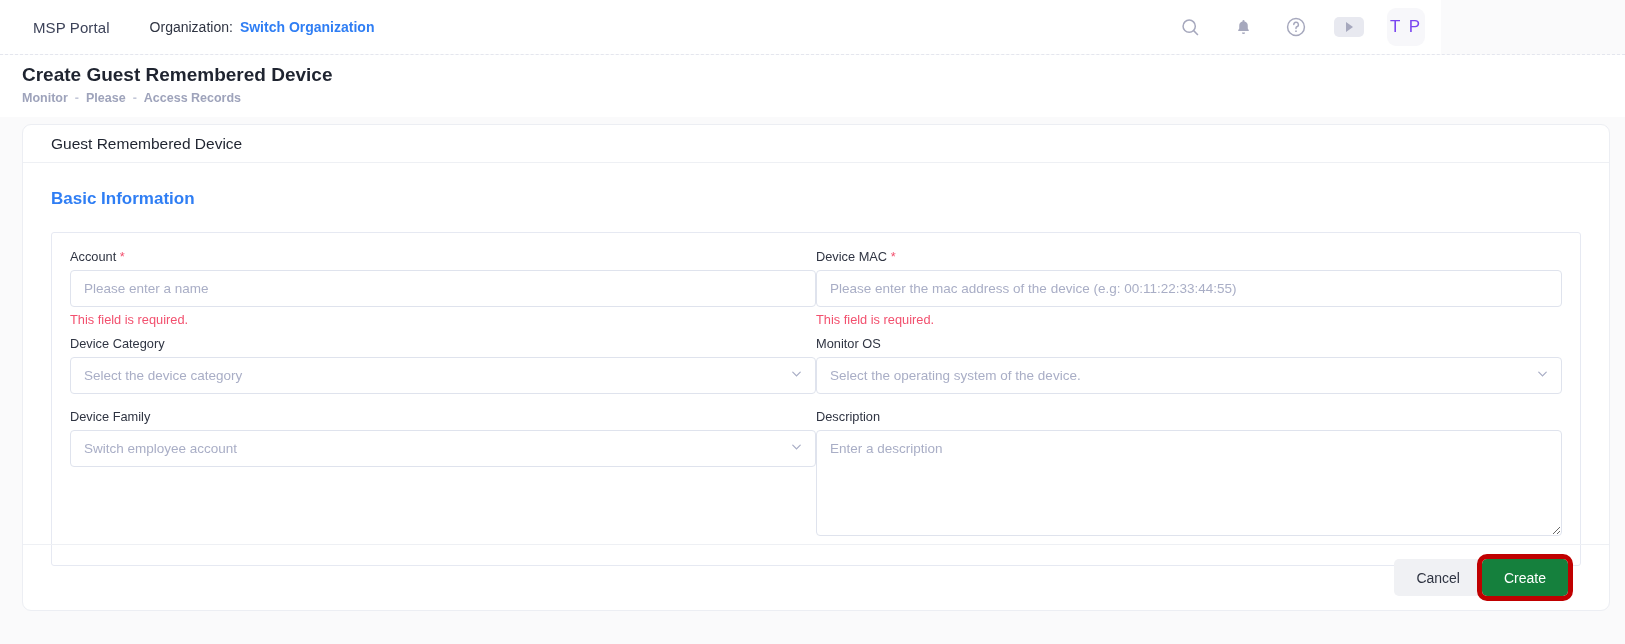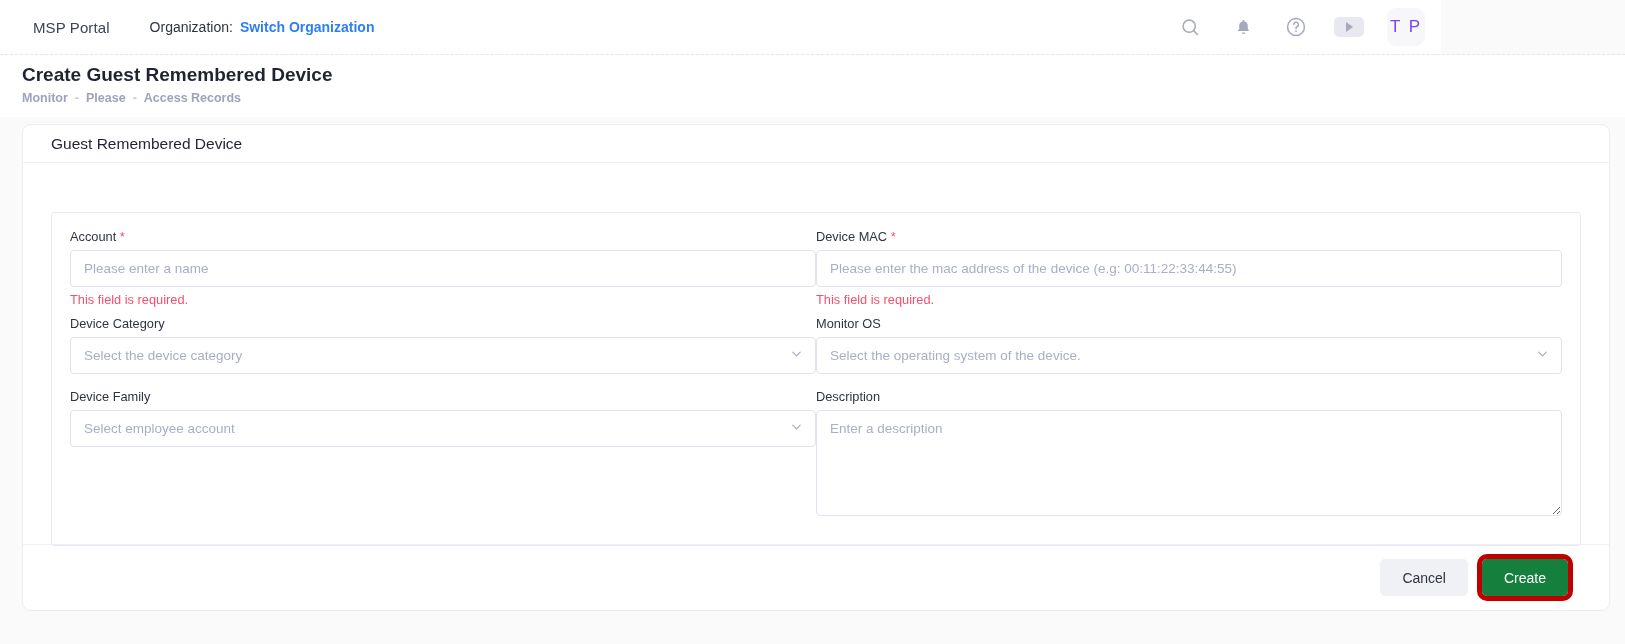--- a/index.html
+++ b/index.html
@@ -144,21 +144,21 @@
 
   .textarea {
     height: 106px; padding: 9px 13px; resize: vertical; line-height: 1.4;
   }
 
   
   .card-footer {
     position: absolute; left: 0; bottom: 0; width: 100%; height: 66px;
     border-top: 1px solid #eef0f4;
     display: flex; align-items: center; justify-content: flex-end;
-    padding-right: 22px; gap: 14px;
+    padding-right: 22px; 
   }
   .btn {
     height: 37px; border-radius: 5px; border: none;
     font-size: 14px; font-family: "Liberation Sans", sans-serif;
     cursor: pointer; padding: 0 22px;
   }
   .btn-cancel { background: #f0f1f4; color: #2f3442; }
   .btn-create {
     background: #15803d; color: #ffffff;
     outline: 5px solid #c00000; outline-offset: 0px;
@@ -214,20 +214,21 @@
     <span class="crumb">Access Records</span>
   </div>
 </div>
 
 <div class="card">
   <div class="card-head">
     <span class="card-head-title">Guest Remembered Device</span>
   </div>
 
   <div class="card-body">
+    <div class="section-title">Basic Information</div>
 
     <div class="fieldset">
 
       <div class="col">
 
         <div class="field">
           <label class="flabel">
             <span>Account</span>
             <span class="req">*</span>
           </label>
@@ -245,21 +246,21 @@
                 </svg>
             </span>
           </div>
         </div>
 
         <div class="spacer-lg"></div>
 
         <div class="field">
           <label class="flabel">Device Family</label>
           <div class="select-wrap">
-            <div class="select">Select employee account</div>
+            <div class="select">Switch employee account</div>
             <span class="chev">
               <svg width="15" height="15" viewBox="0 0 24 24" fill="none" stroke="currentColor" stroke-width="2" stroke-linecap="round">
                   <polyline points="6 9 12 15 18 9"></polyline>
                 </svg>
             </span>
           </div>
         </div>
 
       </div>
 

